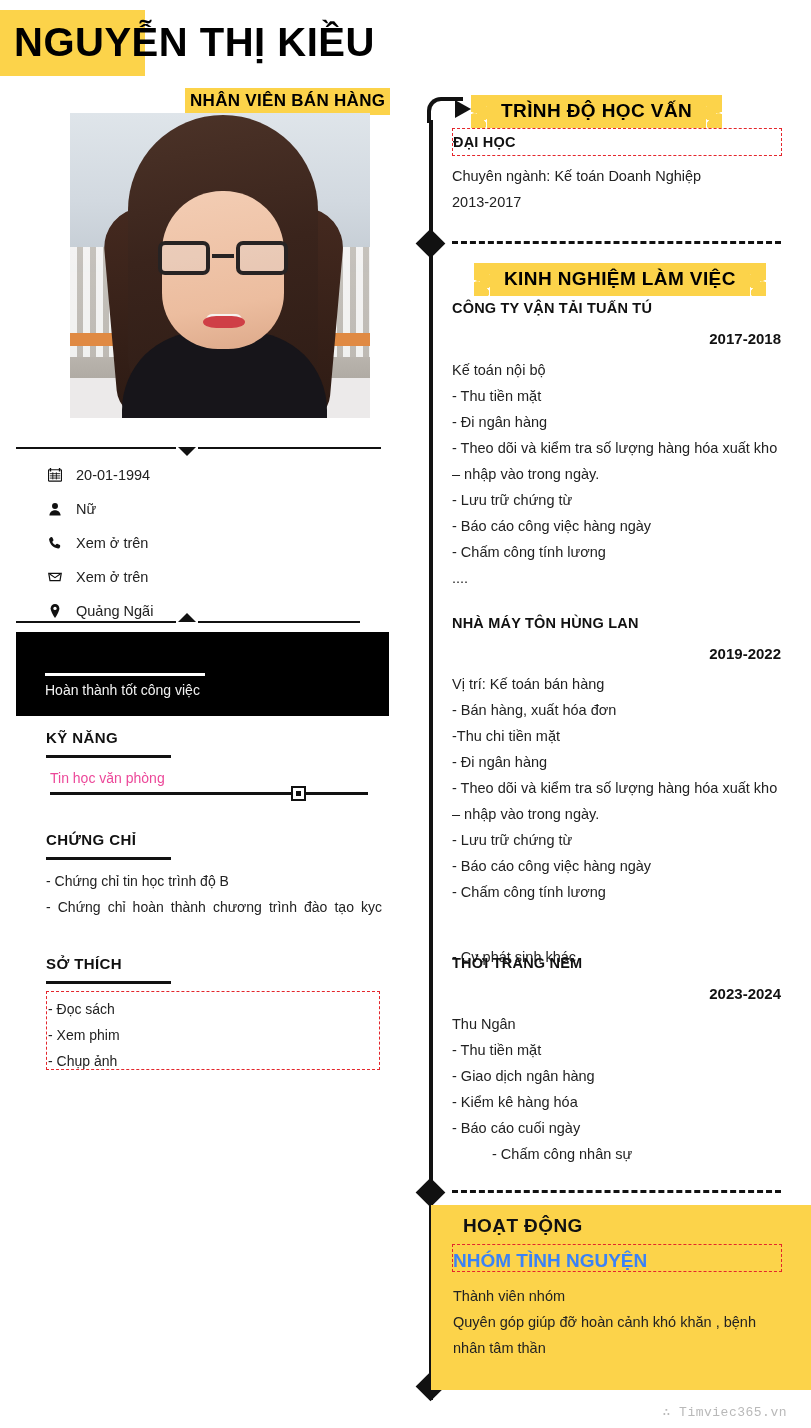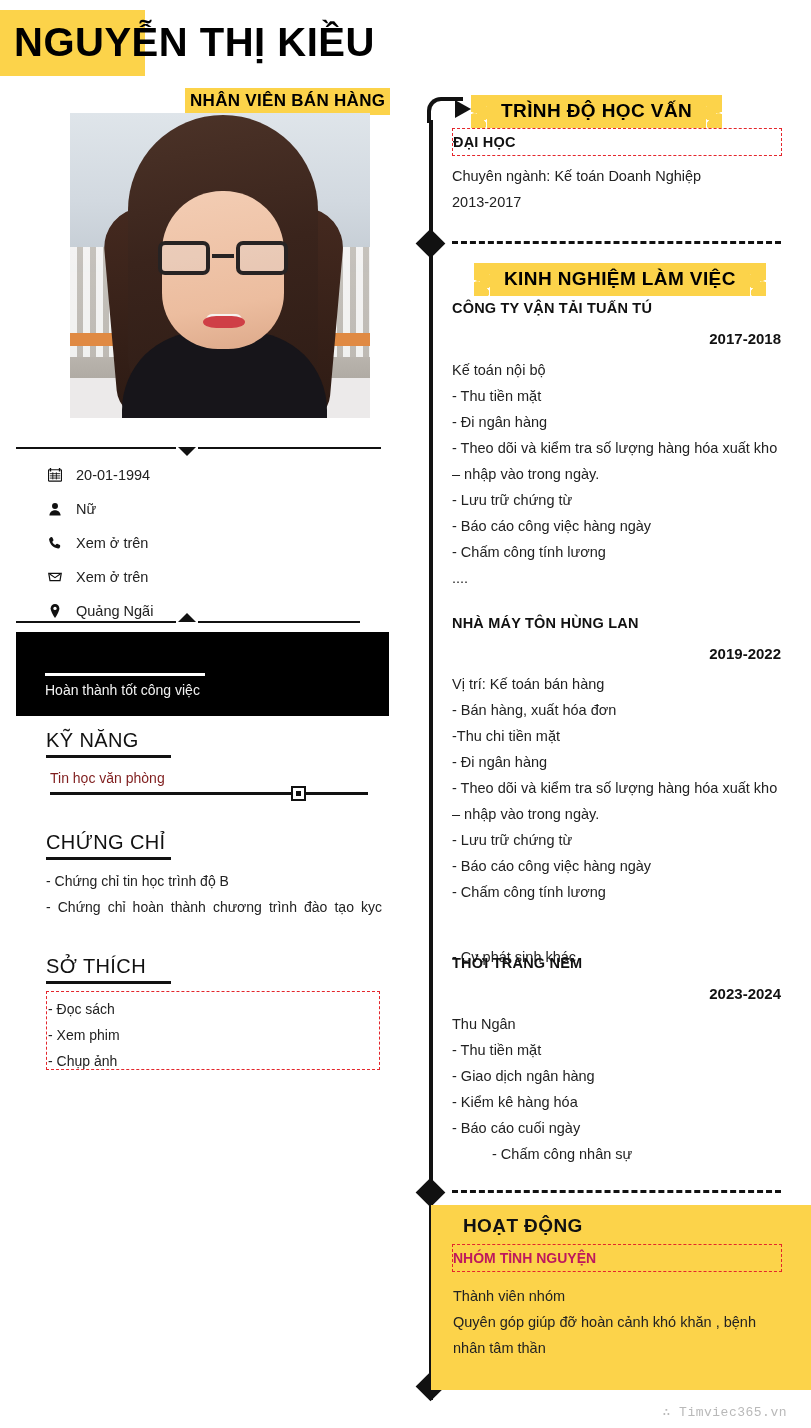--- a/index.html
+++ b/index.html
@@ -207,35 +207,35 @@
   .objective .b {
     position: absolute;
     left: 29px; top: 50px;
     color: #f2f2f2;
     font-size: 14px;
   }
 
   
   .lsec-title {
     position: absolute;
-    font-size: 20px;
-    font-weight: normal;
+    font-size: 15px;
+    font-weight: bold;
     color: #111;
     letter-spacing: 0.4px;
   }
   .lsec-ul {
     position: absolute;
     height: 3px;
     background: #111;
     width: 125px;
   }
   .skill-name {
     position: absolute;
     left: 50px; top: 770px;
-    font-size: 14px; color: #7f1d1d;
+    font-size: 14px; color: #ec4899;
   }
   .skill-track {
     position: absolute;
     left: 50px; top: 792px;
     width: 318px; height: 3px;
     background: #111;
   }
   .skill-knob {
     position: absolute;
     left: 291px; top: 786px;
@@ -382,23 +382,23 @@
   .act-redbox {
     position: absolute;
     left: 452px; top: 1244px;
     width: 330px; height: 28px;
     border: 1px dashed #e4262c;
     box-sizing: border-box;
   }
   .act-sub {
     position: absolute;
     left: 453px; top: 1250px;
-    font-size: 14px;
-    font-weight: bold;
-    color: #be185d;
+    font-size: 19px;
+    font-weight: bold;
+    color: #3b82f6;
   }
   .act-body {
     position: absolute;
     left: 453px; top: 1283px;
     width: 330px;
     font-size: 14.5px;
     color: #222;
     line-height: 26px;
   }
 

